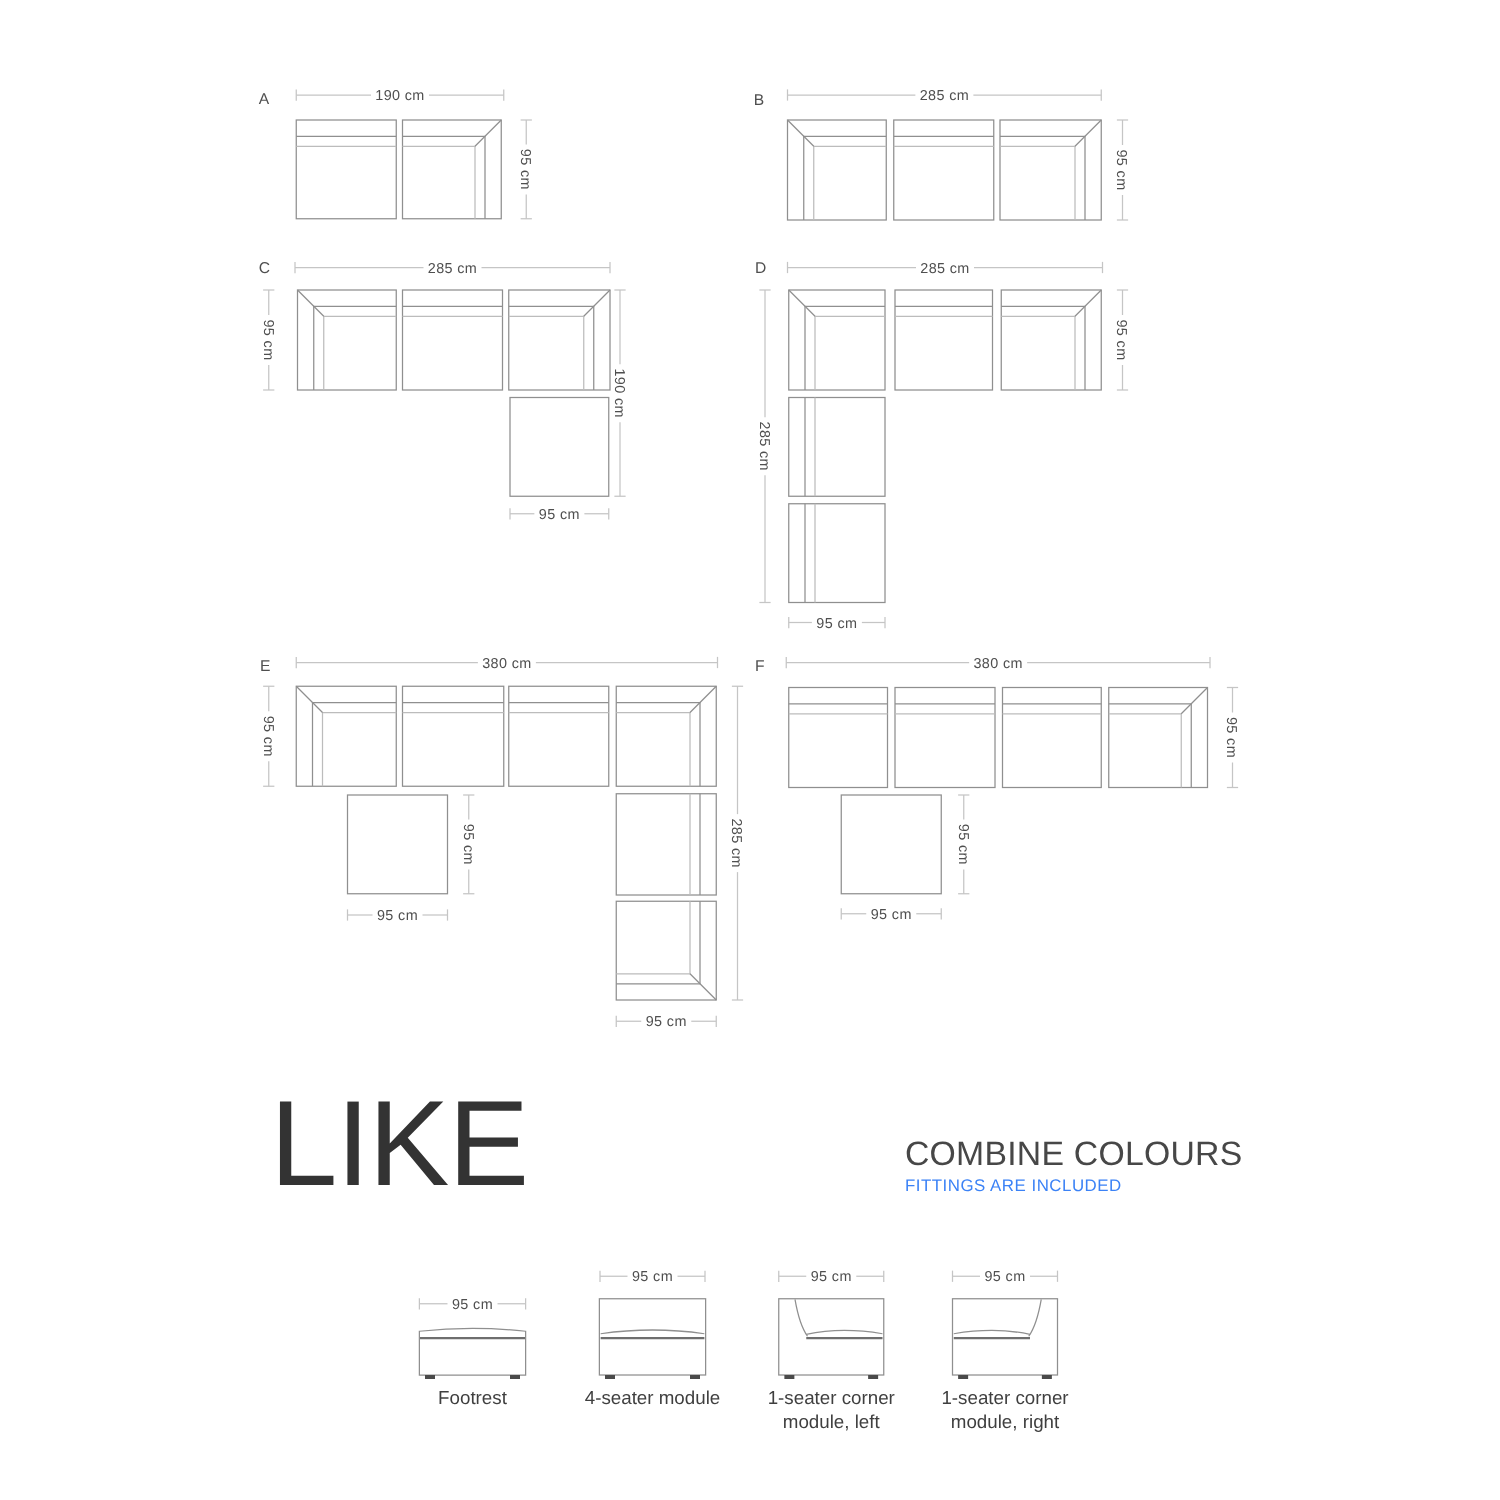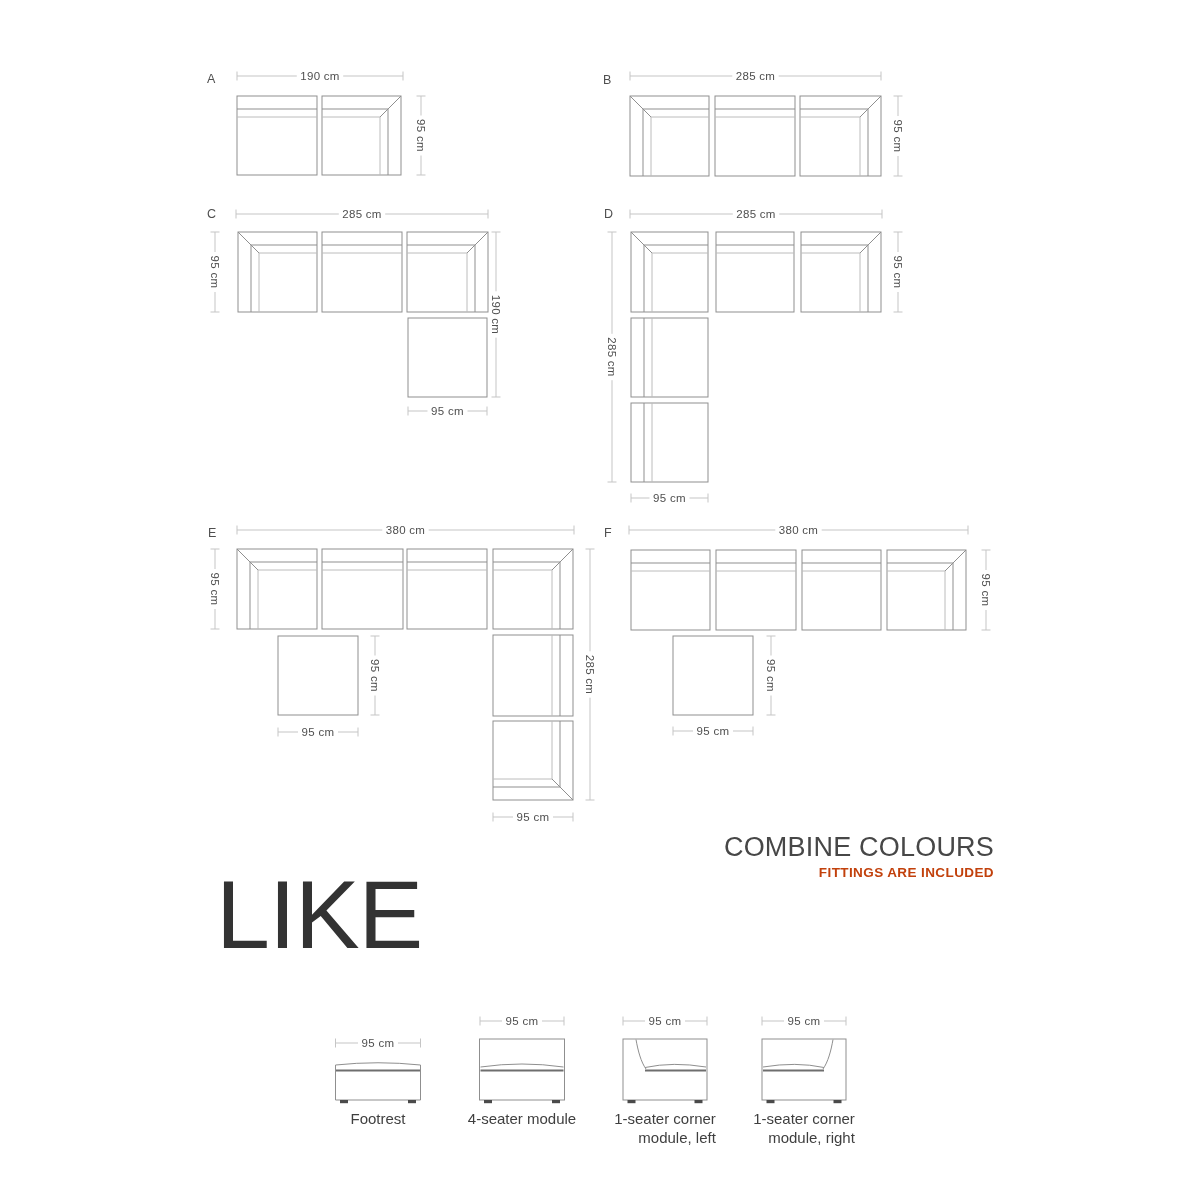--- a/index.html
+++ b/index.html
@@ -1,25 +1,25 @@
 <!DOCTYPE html>
 <html><head>
 <meta charset="utf-8">
 <style>
   html,body{margin:0;padding:0;background:#ffffff;}
   #stage{position:relative;width:1200px;height:1200px;background:#ffffff;overflow:hidden;
          font-family:"Liberation Sans", sans-serif;}
   #diagram{position:absolute;left:0;top:0;}
   #title{position:absolute;left:216px;top:866px;font-size:97px;line-height:1;
          font-weight:300;color:#333333;letter-spacing:-1px;}
-  #tagline{position:absolute;right:206px;top:834px;text-align:right;color:#474747;}
+  #tagline{position:absolute;right:206px;top:910px;color:#474747;}
   #tagline .tl-line{font-size:27px;line-height:27px;font-weight:300;letter-spacing:0.2px;}
-  #tagline .tl-sub{font-size:13.5px;line-height:15px;font-weight:700;letter-spacing:0.4px;
-                   margin-top:4px;color:#c2410c;}
-  .legend-label{position:absolute;top:1109px;transform:translateX(-50%);text-align:right;
+  #tagline .tl-sub{font-size:13.5px;line-height:15px;font-weight:400;letter-spacing:0.4px;
+                   margin-top:4px;color:#3b82f6;}
+  .legend-label{position:absolute;top:1109px;transform:translateX(-50%);text-align:center;
                 font-size:15px;line-height:19px;color:#3f3f3f;white-space:nowrap;}
 </style>
 </head>
 <body>
 
 <div id="stage">
 
   <svg id="diagram" width="1200" height="1200" viewBox="0 0 1200 1200">
       <text x="207" y="83" fill="#4f4f4f" font-size="12.5" font-family="&quot;Liberation Sans&quot;, sans-serif">A</text>
       <rect x="237" y="96" width="80" height="79" fill="#ffffff" stroke="#8f8f8f" stroke-width="1"></rect>

